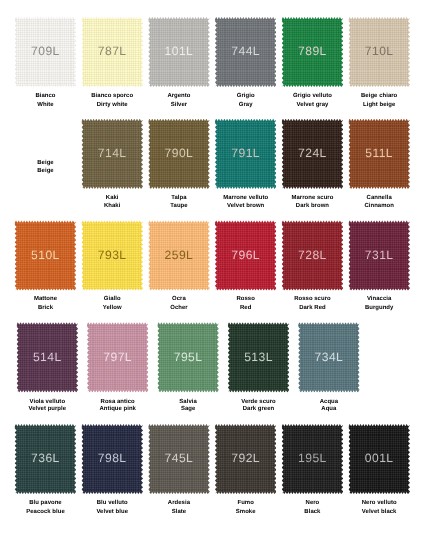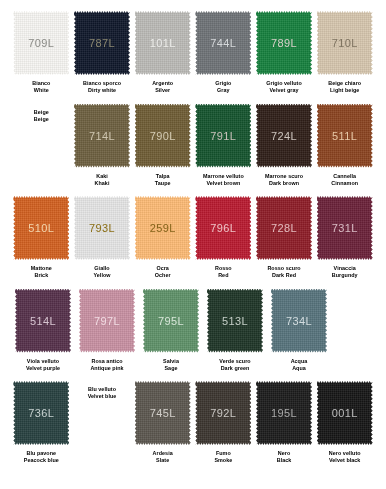--- a/index.html
+++ b/index.html
@@ -21,20 +21,21 @@
     padding: 11px 11px 4px 11px;
     display: flex;
     flex-direction: column;
   }
 
   .swatch-row {
     display: flex;
     flex-direction: row;
     justify-content: flex-start;
     height: 92.5px;
+    align-items: center;
   }
 
   .swatch-cell {
     width: 64px;
     display: flex;
     flex-direction: column;
     align-items: center;
   }
 
   .chip-wrap {
@@ -159,21 +160,21 @@
             <span class="chip-code" style="color: rgb(138, 138, 134);">709L</span>
           </div>
         </div>
         <div class="chip-label">
           <div>Bianco</div>
           <div>White</div>
         </div>
       </div>
       <div class="swatch-cell">
         <div class="chip-wrap">
-          <div class="chip" style="background-color: #0f172a;">
+          <div class="chip" style="background-color: #fef9c3;">
             <span class="chip-code" style="color: rgb(140, 136, 113);">787L</span>
           </div>
         </div>
         <div class="chip-label">
           <div>Bianco sporco</div>
           <div>Dirty white</div>
         </div>
       </div>
       <div class="swatch-cell">
         <div class="chip-wrap">
@@ -244,21 +245,21 @@
             <span class="chip-code" style="color: rgb(213, 204, 180);">790L</span>
           </div>
         </div>
         <div class="chip-label">
           <div>Talpa</div>
           <div>Taupe</div>
         </div>
       </div>
       <div class="swatch-cell">
         <div class="chip-wrap">
-          <div class="chip" style="background-color: #14532d;">
+          <div class="chip" style="background-color: #0f766e;">
             <span class="chip-code" style="color: rgb(201, 193, 186);">791L</span>
           </div>
         </div>
         <div class="chip-label">
           <div>Marrone velluto</div>
           <div>Velvet brown</div>
         </div>
       </div>
       <div class="swatch-cell">
         <div class="chip-wrap">
@@ -290,21 +291,21 @@
             <span class="chip-code" style="color: rgb(243, 214, 174);">510L</span>
           </div>
         </div>
         <div class="chip-label">
           <div>Mattone</div>
           <div>Brick</div>
         </div>
       </div>
       <div class="swatch-cell">
         <div class="chip-wrap">
-          <div class="chip" style="background-color: #e5e5e5;">
+          <div class="chip" style="background-color: #fde047;">
             <span class="chip-code" style="color: rgb(138, 110, 21);">793L</span>
           </div>
         </div>
         <div class="chip-label">
           <div>Giallo</div>
           <div>Yellow</div>
         </div>
       </div>
       <div class="swatch-cell">
         <div class="chip-wrap">
@@ -414,20 +415,25 @@
           <div class="chip" style="background-color: rgb(38, 64, 63);">
             <span class="chip-code" style="color: rgb(199, 209, 208);">736L</span>
           </div>
         </div>
         <div class="chip-label">
           <div>Blu pavone</div>
           <div>Peacock blue</div>
         </div>
       </div>
       <div class="swatch-cell">
+        <div class="chip-wrap">
+          <div class="chip" style="background-color: rgb(33, 38, 63);">
+            <span class="chip-code" style="color: rgb(194, 197, 210);">798L</span>
+          </div>
+        </div>
         <div class="chip-label">
           <div>Blu velluto</div>
           <div>Velvet blue</div>
         </div>
       </div>
       <div class="swatch-cell">
         <div class="chip-wrap">
           <div class="chip" style="background-color: rgb(91, 86, 78);">
             <span class="chip-code" style="color: rgb(210, 207, 202);">745L</span>
           </div>

